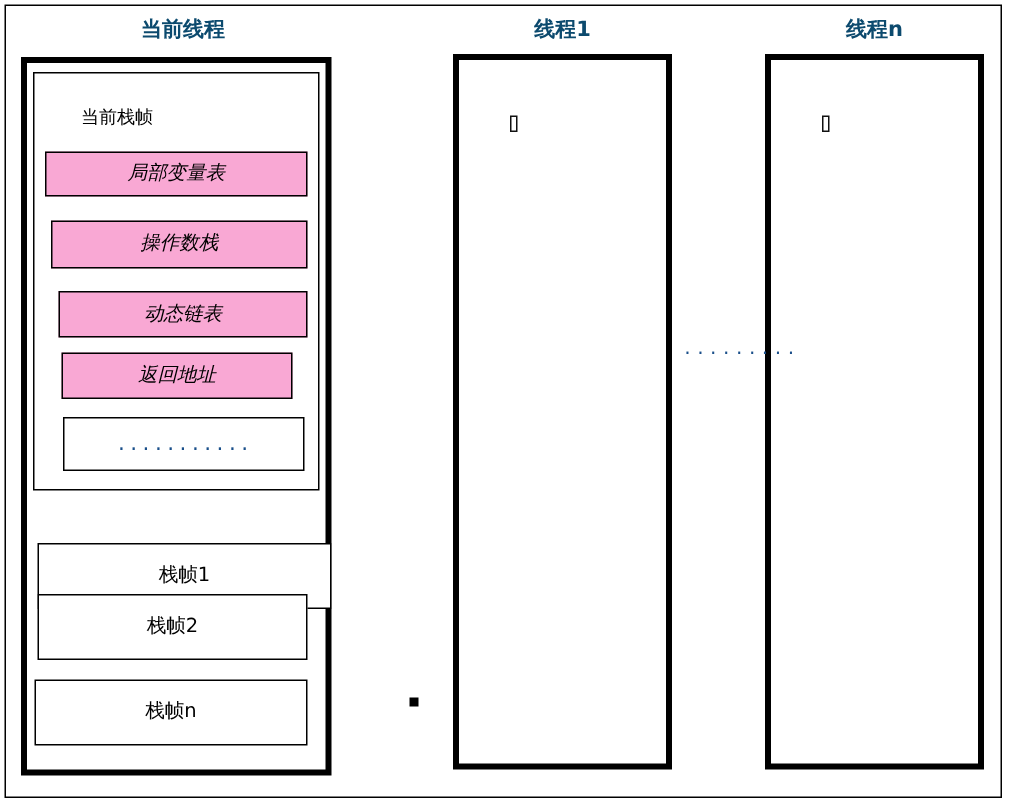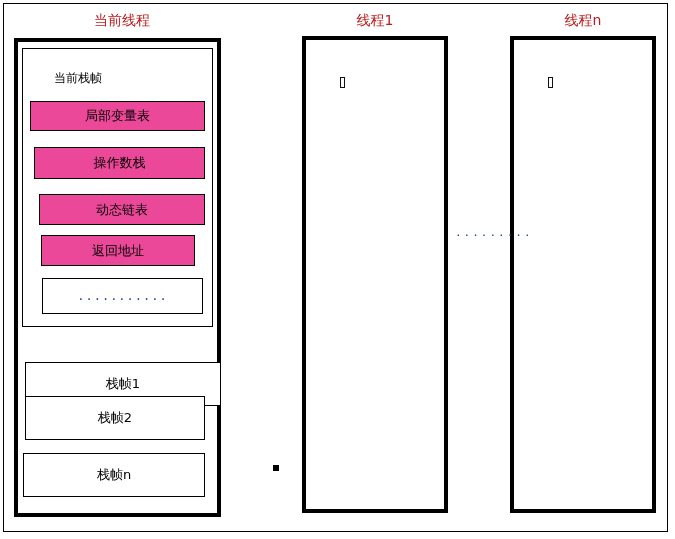--- a/index.html
+++ b/index.html
@@ -31,22 +31,23 @@
     box-sizing: border-box;
     background: #ffffff;
   }
 
   
   .caption {
     position: absolute;
     text-align: center;
     font-size: 14px;
     line-height: 20px;
-    color: #b91c1c;
+    color: #0c4a6e;
     white-space: nowrap;
+    font-weight: bold;
   }
 
   
   .thick-box {
     position: absolute;
     border: 4px solid #000000;
     box-sizing: border-box;
     background: #ffffff;
   }
 
@@ -70,21 +71,21 @@
     position: absolute;
     border: 1px solid #000000;
     box-sizing: border-box;
     display: flex;
     align-items: center;
     justify-content: center;
     font-size: 13px;
     line-height: 16px;
     white-space: nowrap;
   }
-  .slot.yellow { background: #ec4899; }
+  .slot.yellow { background: #f9a8d4; font-style: italic; }
   .slot.white  { background: #ffffff; }
 
   
   .dots {
     display: inline-block;
     letter-spacing: 1px;
     font-size: 12px;
     color: #1a4f8a;
     font-family: "DejaVu Sans Mono", "Liberation Mono", monospace;
   }

